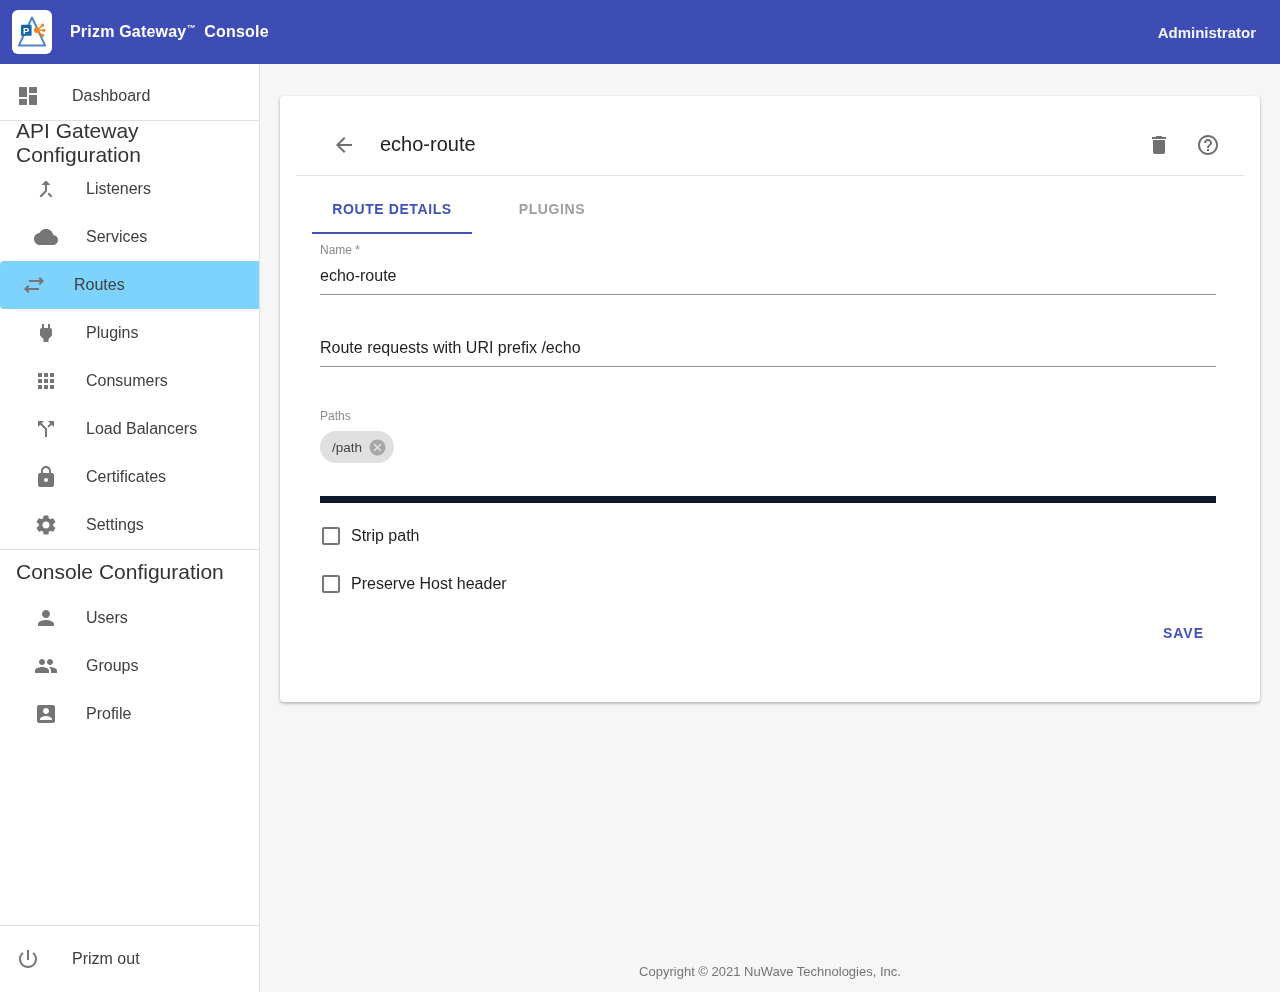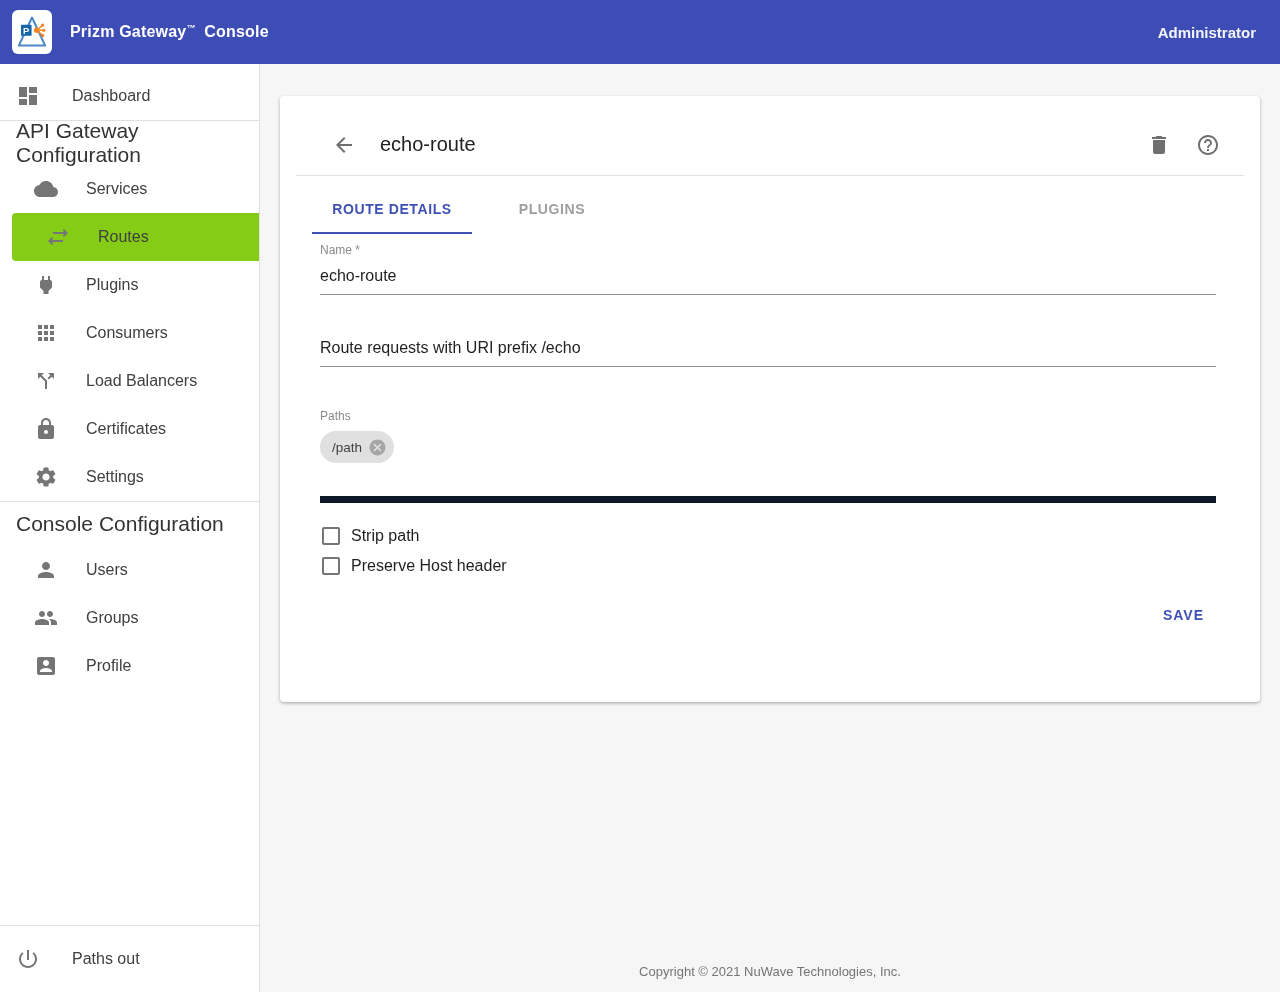--- a/index.html
+++ b/index.html
@@ -18,21 +18,21 @@
   .shell { display:flex; height:928px; }
 
   
   .sidebar { width:260px; background:#fff; border-right:1px solid #E0E0E0; display:flex; flex-direction:column; padding-top:8px; flex:0 0 auto; }
   .nav-item { height:48px; display:flex; align-items:center; cursor:pointer; }
   .nav-item .nicon { width:24px; height:24px; margin-left:16px; flex:0 0 auto; }
   .nav-item .nicon svg { width:24px; height:24px; fill:#757575; }
   .nav-item .nlabel { margin-left:32px; font-size:16px; color:#404040; }
   .nav-item.nested .nicon { margin-left:34px; }
   .nav-item.nested .nlabel { margin-left:28px; }
-  .nav-item.selected { background:#84cc16; margin-left:12px; border-radius:4px 0 0 4px;padding-left:12px; }
+  .nav-item.selected { background:#7dd3fc; border-radius:4px 0 0 4px; }
   .nav-item.selected .nicon { margin-left:22px; }
   .divider { height:1px; background:#E0E0E0; }
   .section-header { height:44px; display:flex; align-items:center; padding-left:16px; font-size:21px; color:#333; }
   .side-spacer { flex:1; }
   .signout-wrap { padding:9px 0; }
 
   
   .main { flex:1; background:#F6F6F6; position:relative; }
   .card { margin:32px 20px 0; width:980px; height:606px; background:#fff; border-radius:4px;
           box-shadow:0 1px 3px rgba(0,0,0,.2), 0 2px 4px rgba(0,0,0,.12); }
@@ -58,21 +58,21 @@
   .group-desc { margin-top:41px; }
   .group-paths { margin-top:41px; border-bottom:7px solid #0f172a; padding-bottom:33px; }
   .chip-row { margin-top:7px; display:flex; }
   .chip { height:32px; background:#E0E0E0; border-radius:16px; display:flex; align-items:center; padding:0 7px 0 12px; }
   .chip-label { font-size:13.5px; color:#424242; }
   .chip-remove { width:19px; height:19px; margin-left:6px; border:none; background:none; padding:0; cursor:pointer; display:flex; }
   .chip-remove svg { width:19px; height:19px; fill:#A6A6A6; }
 
   .checkbox-row { display:flex; align-items:center; cursor:pointer; }
   .checkbox-row.first { margin-top:24px; }
-  .checkbox-row.second { margin-top:12px; }
+  .checkbox-row.second { margin-top:30px; }
   .checkbox { width:18px; height:18px; border:2px solid #757575; border-radius:2px; margin-left:2px; flex:0 0 auto; }
   .checkbox-label { margin-left:11px; font-size:16px; color:#1F1F1F; }
 
   .actions { margin-top:22px; display:flex; justify-content:flex-end; }
   .save-btn { background:none; border:none; height:36px; padding:0 16px; font-family:Liberation Sans, sans-serif;
               font-size:14px; font-weight:600; letter-spacing:1px; color:#3F51B5; cursor:pointer; border-radius:4px; }
 
   .footer { position:absolute; bottom:13px; left:0; width:100%; text-align:center; font-size:13px; color:#757575; }
 </style>
 </head>
@@ -115,20 +115,28 @@
               <path d="M3 13h8V3H3v10zm0 8h8v-6H3v6zm10 0h8V11h-8v10zm0-18v6h8V3h-8z"></path>
             </svg>
         </span>
         <span class="nlabel">Dashboard</span>
       </div>
 
       <div class="divider"></div>
 
       <div class="section-header">API Gateway Configuration</div>
 
+      <div class="nav-item nested">
+        <span class="nicon">
+          <svg viewBox="0 0 24 24">
+              <path d="M17 20.41 18.41 19 15 15.59 13.59 17 17 20.41zM7.5 8H11v5.59L5.59 19 7 20.41l6-6V8h3.5L12 3.5 7.5 8z"></path>
+            </svg>
+        </span>
+        <span class="nlabel">Listeners</span>
+      </div>
 
       <div class="nav-item nested">
         <span class="nicon">
           <svg viewBox="0 0 24 24">
               <path d="M19.35 10.04C18.67 6.59 15.64 4 12 4 9.11 4 6.6 5.64 5.35 8.04 2.34 8.36 0 10.91 0 14c0 3.31 2.69 6 6 6h13c2.76 0 5-2.24 5-5 0-2.64-2.05-4.78-4.65-4.96z"></path>
             </svg>
         </span>
         <span class="nlabel">Services</span>
       </div>
 
@@ -220,21 +228,21 @@
       <div class="side-spacer"></div>
 
       <div class="divider"></div>
       <div class="signout-wrap">
         <div class="nav-item">
           <span class="nicon">
             <svg viewBox="0 0 24 24">
                 <path d="M13 3h-2v10h2V3zm4.83 2.17-1.42 1.42C17.99 7.86 19 9.81 19 12c0 3.87-3.13 7-7 7s-7-3.13-7-7c0-2.19 1.01-4.14 2.58-5.42L6.17 5.17C4.23 6.82 3 9.26 3 12c0 4.97 4.03 9 9 9s9-4.03 9-9c0-2.74-1.23-5.18-3.17-6.83z"></path>
               </svg>
           </span>
-          <span class="nlabel">Paths out</span>
+          <span class="nlabel">Prizm out</span>
         </div>
       </div>
     </nav>
 
     <main class="main">
 
       <section class="card">
 
         <div class="card-header">
           <button class="icon-btn">

